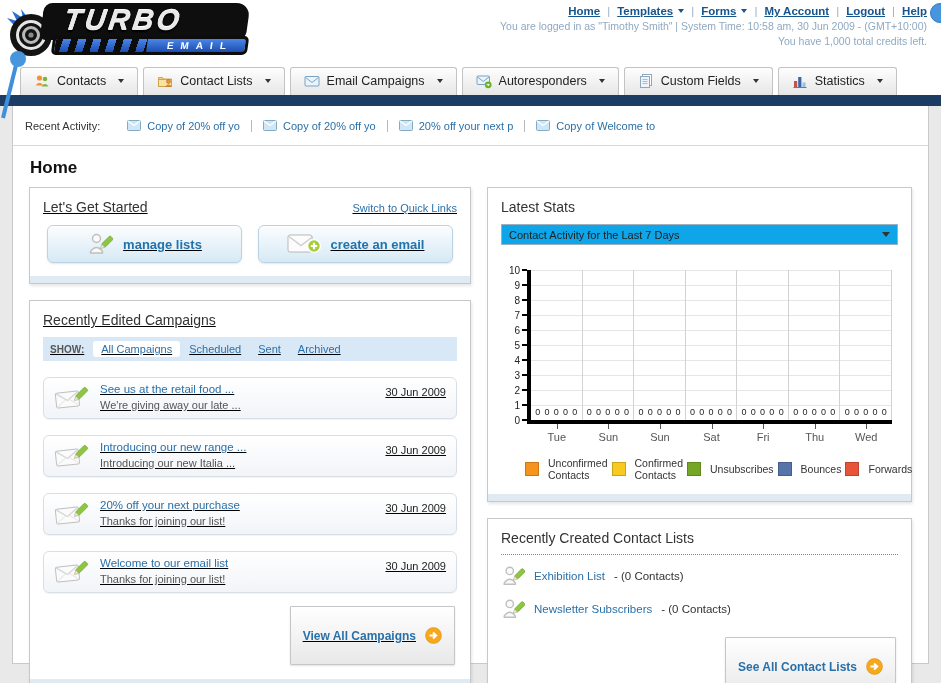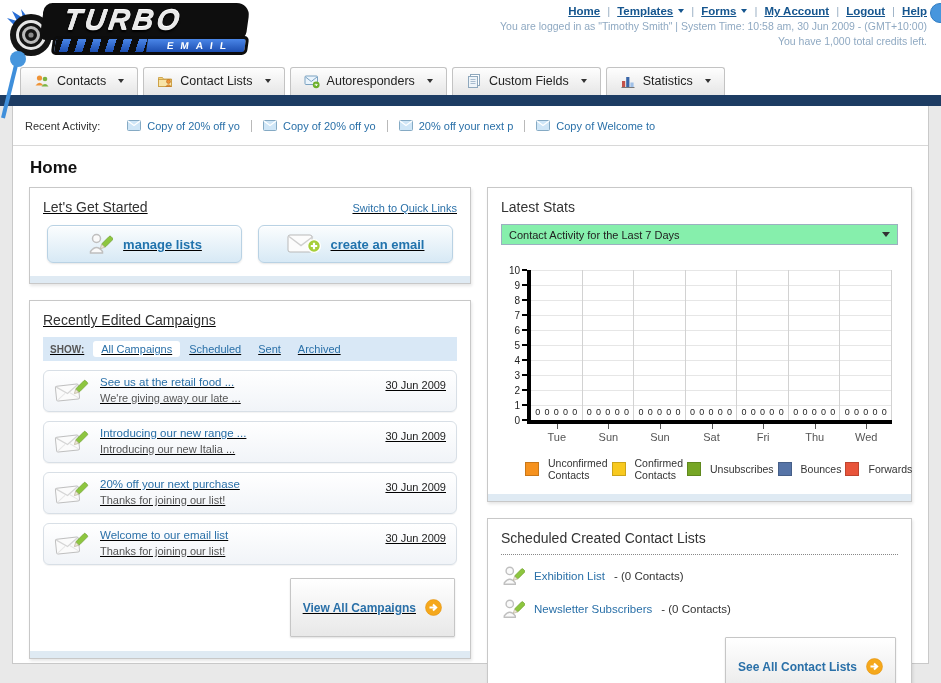--- a/index.html
+++ b/index.html
@@ -68,34 +68,34 @@
     color:#2173ad; font-weight:bold; font-size:13px; cursor:pointer; font-family:inherit;
     box-shadow:inset 0 1px 0 #fff, 0 1px 2px rgba(0,0,0,0.10); }
 
   
   .mt16 { margin-top:16px; }
   .show-bar { margin-top:9px; background:#d9e8f6; padding:4px 7px; display:flex; align-items:center; font-size:11px; }
   .show-label { color:#555; font-size:10px; font-weight:bold; margin-right:9px; }
   .filter { color:#2a70a8; margin-right:17px; cursor:pointer; }
   .filter.active { background:#fff; border-radius:3px; padding:2px 8px; margin-right:9px; }
   .camp-row { display:flex; align-items:center; gap:10px; border:1px solid #d8dfe6; border-radius:6px;
-    background:linear-gradient(#ffffff,#f1f4f8); padding:5px 10px; margin-top:9px;
+    background:linear-gradient(#ffffff,#f1f4f8); padding:5px 10px; margin-top:16px;
     box-shadow:0 1px 1px rgba(0,0,0,0.05); cursor:pointer; }
   .camp-text { flex:1; min-width:0; }
   .camp-title { color:#2a70a8; font-size:11.5px; display:block; }
   .camp-sub { color:#555; font-size:11px; margin-top:2px; }
   .camp-date { font-size:11px; color:#222; align-self:flex-start; margin-top:3px; white-space:nowrap; }
   .view-all-row { display:flex; justify-content:flex-end; margin:13px 2px 5px; }
   .pill-btn { display:flex; align-items:center; gap:9px; border:1px solid #c6c6c6; border-radius:1px;
     background:linear-gradient(#ffffff,#e8e8e8); padding:20px 12px; color:#2a70a8; font-weight:bold;
     font-size:12px; cursor:pointer; font-family:inherit; box-shadow:0 1px 2px rgba(0,0,0,0.12); }
 
   
   .stat-select { margin-top:9px; border:1px solid #9cb0c0; height:21px; display:flex; align-items:center;
-    justify-content:space-between; padding:0 7px; font-size:11px; color:#222; background:#86efac; cursor:pointer; }
+    justify-content:space-between; padding:0 7px; font-size:11px; color:#222; background:#0ea5e9; cursor:pointer; }
   .sel-arrow { width:0; height:0; border-left:4px solid transparent; border-right:4px solid transparent;
     border-top:5px solid #333; }
   .chart { margin:25px 6px 0 2px; }
   .chart-main { display:flex; }
   .y-axis { width:24px; position:relative; height:154px; flex:none; }
   .ytick { position:absolute; right:0; width:100%; display:flex; align-items:center; justify-content:flex-end;
     gap:2px; font-size:10px; color:#222; height:10px; transform:translateY(-5px); }
   .ytick i { width:5px; height:2px; background:#000; display:block; }
   .plot { flex:1; height:154px; border-left:4px solid #000; border-bottom:4px solid #000; display:flex;
     position:relative; background-image:repeating-linear-gradient(to bottom,#e6e6e6 0 1px,transparent 1px 15px); }
@@ -255,20 +255,27 @@
         <use href="#i-contacts"></use>
       </svg>
       <span class="tab-label">Contacts</span>
       <span class="caret dark"></span>
     </button>
     <button class="tab">
       <svg class="tabicon">
         <use href="#i-contact-lists"></use>
       </svg>
       <span class="tab-label">Contact Lists</span>
+      <span class="caret dark"></span>
+    </button>
+    <button class="tab">
+      <svg class="tabicon">
+        <use href="#i-email-campaigns"></use>
+      </svg>
+      <span class="tab-label">Email Campaigns</span>
       <span class="caret dark"></span>
     </button>
     <button class="tab">
       <svg class="tabicon">
         <use href="#i-autoresponders"></use>
       </svg>
       <span class="tab-label">Autoresponders</span>
       <span class="caret dark"></span>
     </button>
     <button class="tab">
@@ -565,21 +572,21 @@
                 <span class="leg-swatch" style="background: rgb(232, 84, 58);"></span>
                 <span>Forwards</span>
               </span>
           </div>
         </div>
         <div class="panel-footer"></div>
       </div>
 
       <div class="panel mt16">
         <div class="panel-body">
-          <div class="panel-title">Scheduled Created Contact Lists</div>
+          <div class="panel-title">Recently Created Contact Lists</div>
           <div class="dotted"></div>
           <div class="cl-item">
               <svg width="24" height="24">
                 <use href="#i-person-pencil"></use>
               </svg>
               <a class="cl-name">Exhibition List</a>
               <span class="cl-meta">- (0 Contacts)</span>
             </div>
             <div class="cl-item">
               <svg width="24" height="24">

